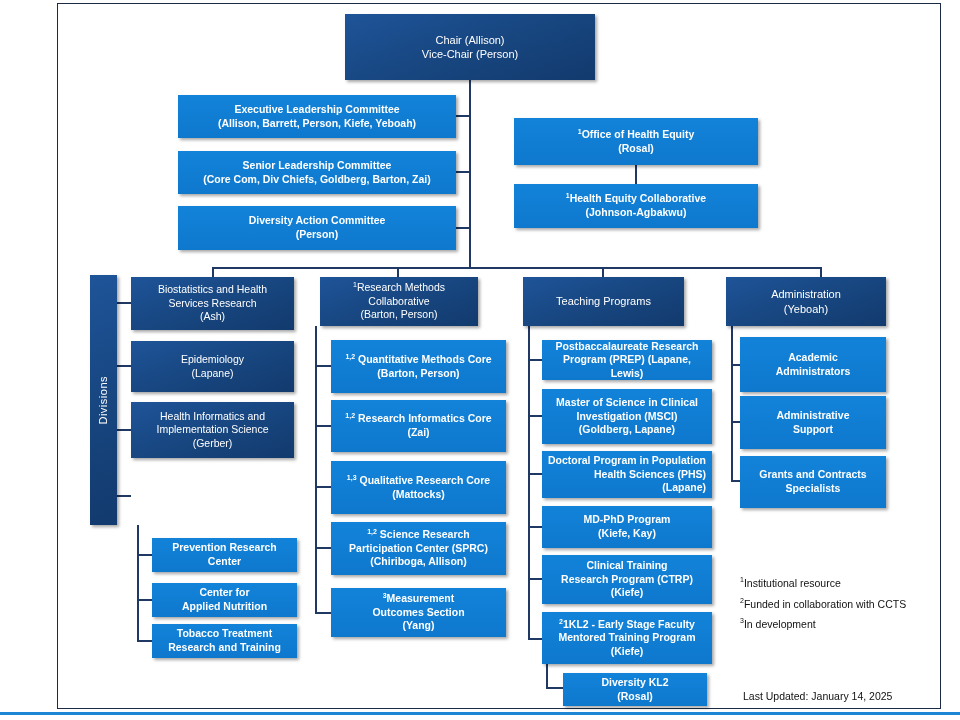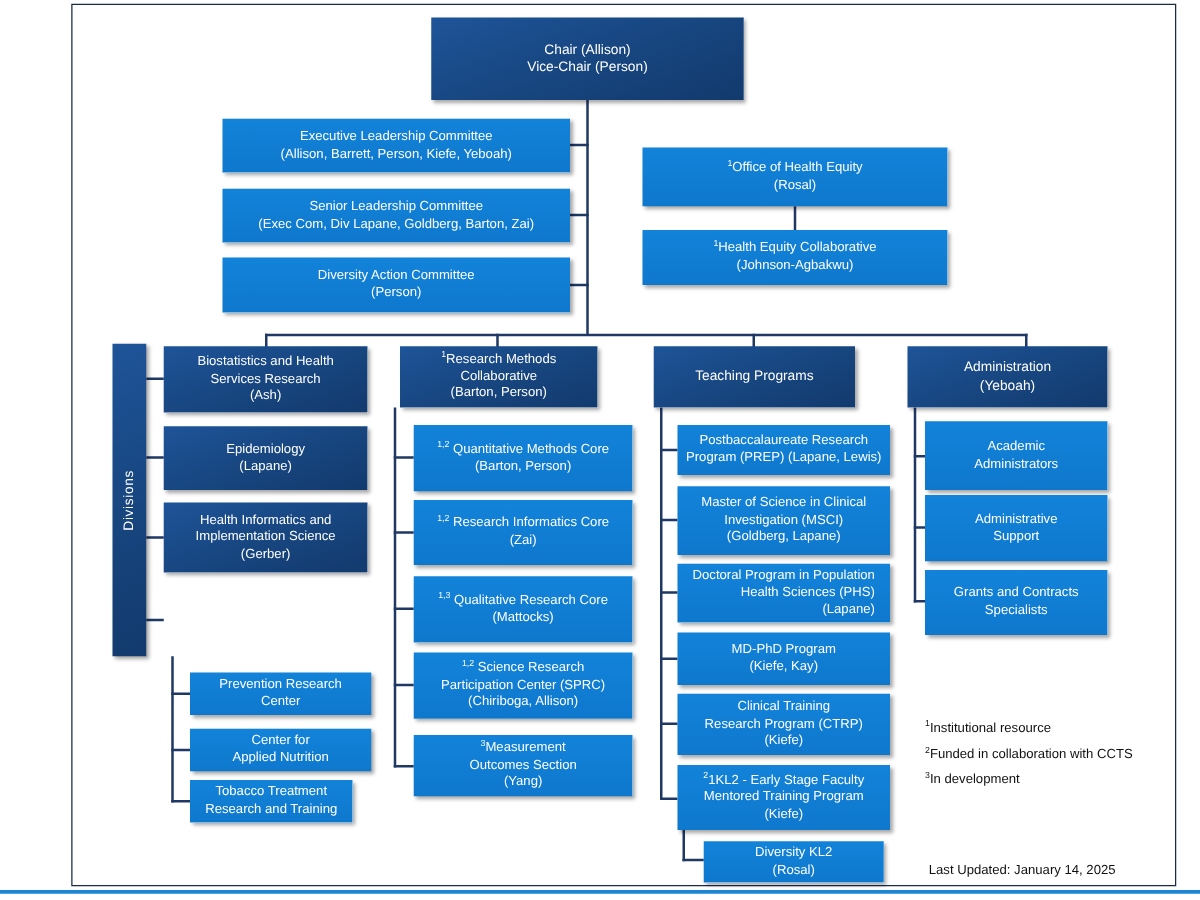--- a/index.html
+++ b/index.html
@@ -14,21 +14,21 @@
   .accent-bottom{
     position:absolute;left:0;top:712px;width:960px;height:3px;background:#1d86d4;
   }
   .n{
     position:absolute;display:flex;align-items:center;justify-content:center;
     text-align:center;color:#ffffff;box-sizing:border-box;padding:2px 4px;
     font-size:10.5px;line-height:1.3;white-space:pre-line;
     box-shadow:2px 2px 3px rgba(0,0,0,0.35);
   }
   .dark{background:linear-gradient(160deg,#1e5499 0%,#17457e 55%,#123a6e 100%);}
-  .light{background:linear-gradient(180deg,#1283d9 0%,#0e78cd 100%);}
+  .light{background:linear-gradient(180deg,#1283d9 0%,#0e78cd 100%);font-weight:bold;}
   .n sup{font-size:7px;line-height:0;vertical-align:super;}
   .vert{
     writing-mode:vertical-rl;transform:rotate(180deg);
     letter-spacing:0.5px;font-size:11px;
   }
   .ln{position:absolute;background:#1f3864;}
   .fnotes{position:absolute;left:740px;top:571px;color:#111111;font-size:10.5px;line-height:17px;}
   .fnotes sup{font-size:7px;}
   .updated{position:absolute;left:743px;top:690px;color:#111111;font-size:10.5px;}
 </style>
@@ -85,21 +85,21 @@
     <span>Chair (Allison)
 Vice-Chair (Person)</span>
   </div>
 
   <div class="n light" style="left:178px;top:95px;width:278px;height:43px;">
     <span>Executive Leadership Committee
 (Allison, Barrett, Person, Kiefe, Yeboah)</span>
   </div>
   <div class="n light" style="left:178px;top:151px;width:278px;height:43px;">
     <span>Senior Leadership Committee
-(Exec Com, Div Lapane, Goldberg, Barton, Zai)</span>
+(Core Com, Div Chiefs, Goldberg, Barton, Zai)</span>
   </div>
   <div class="n light" style="left:178px;top:206px;width:278px;height:44px;">
     <span>Diversity Action Committee
 (Person)</span>
   </div>
 
   <div class="n light" style="left:514px;top:118px;width:244px;height:47px;">
     <span><sup>1</sup><span>Office of Health Equity
 (Rosal)</span></span>
   </div>
@@ -128,21 +128,21 @@
   </div>
 
   <div class="n light" style="left:152px;top:538px;width:145px;height:34px;">
     <span>Prevention Research
 Center</span>
   </div>
   <div class="n light" style="left:152px;top:583px;width:145px;height:34px;">
     <span>Center for
 Applied Nutrition</span>
   </div>
-  <div class="n light" style="left:152px;top:624px;width:130px;height:34px;">
+  <div class="n light" style="left:152px;top:624px;width:145px;height:34px;">
     <span>Tobacco Treatment
 Research and Training</span>
   </div>
 
   <div class="n dark" style="left:320px;top:277px;width:158px;height:49px;">
     <span><sup>1</sup><span>Research Methods
 Collaborative
 (Barton, Person)</span></span>
   </div>
   <div class="n light" style="left:331px;top:340px;width:175px;height:53px;">

